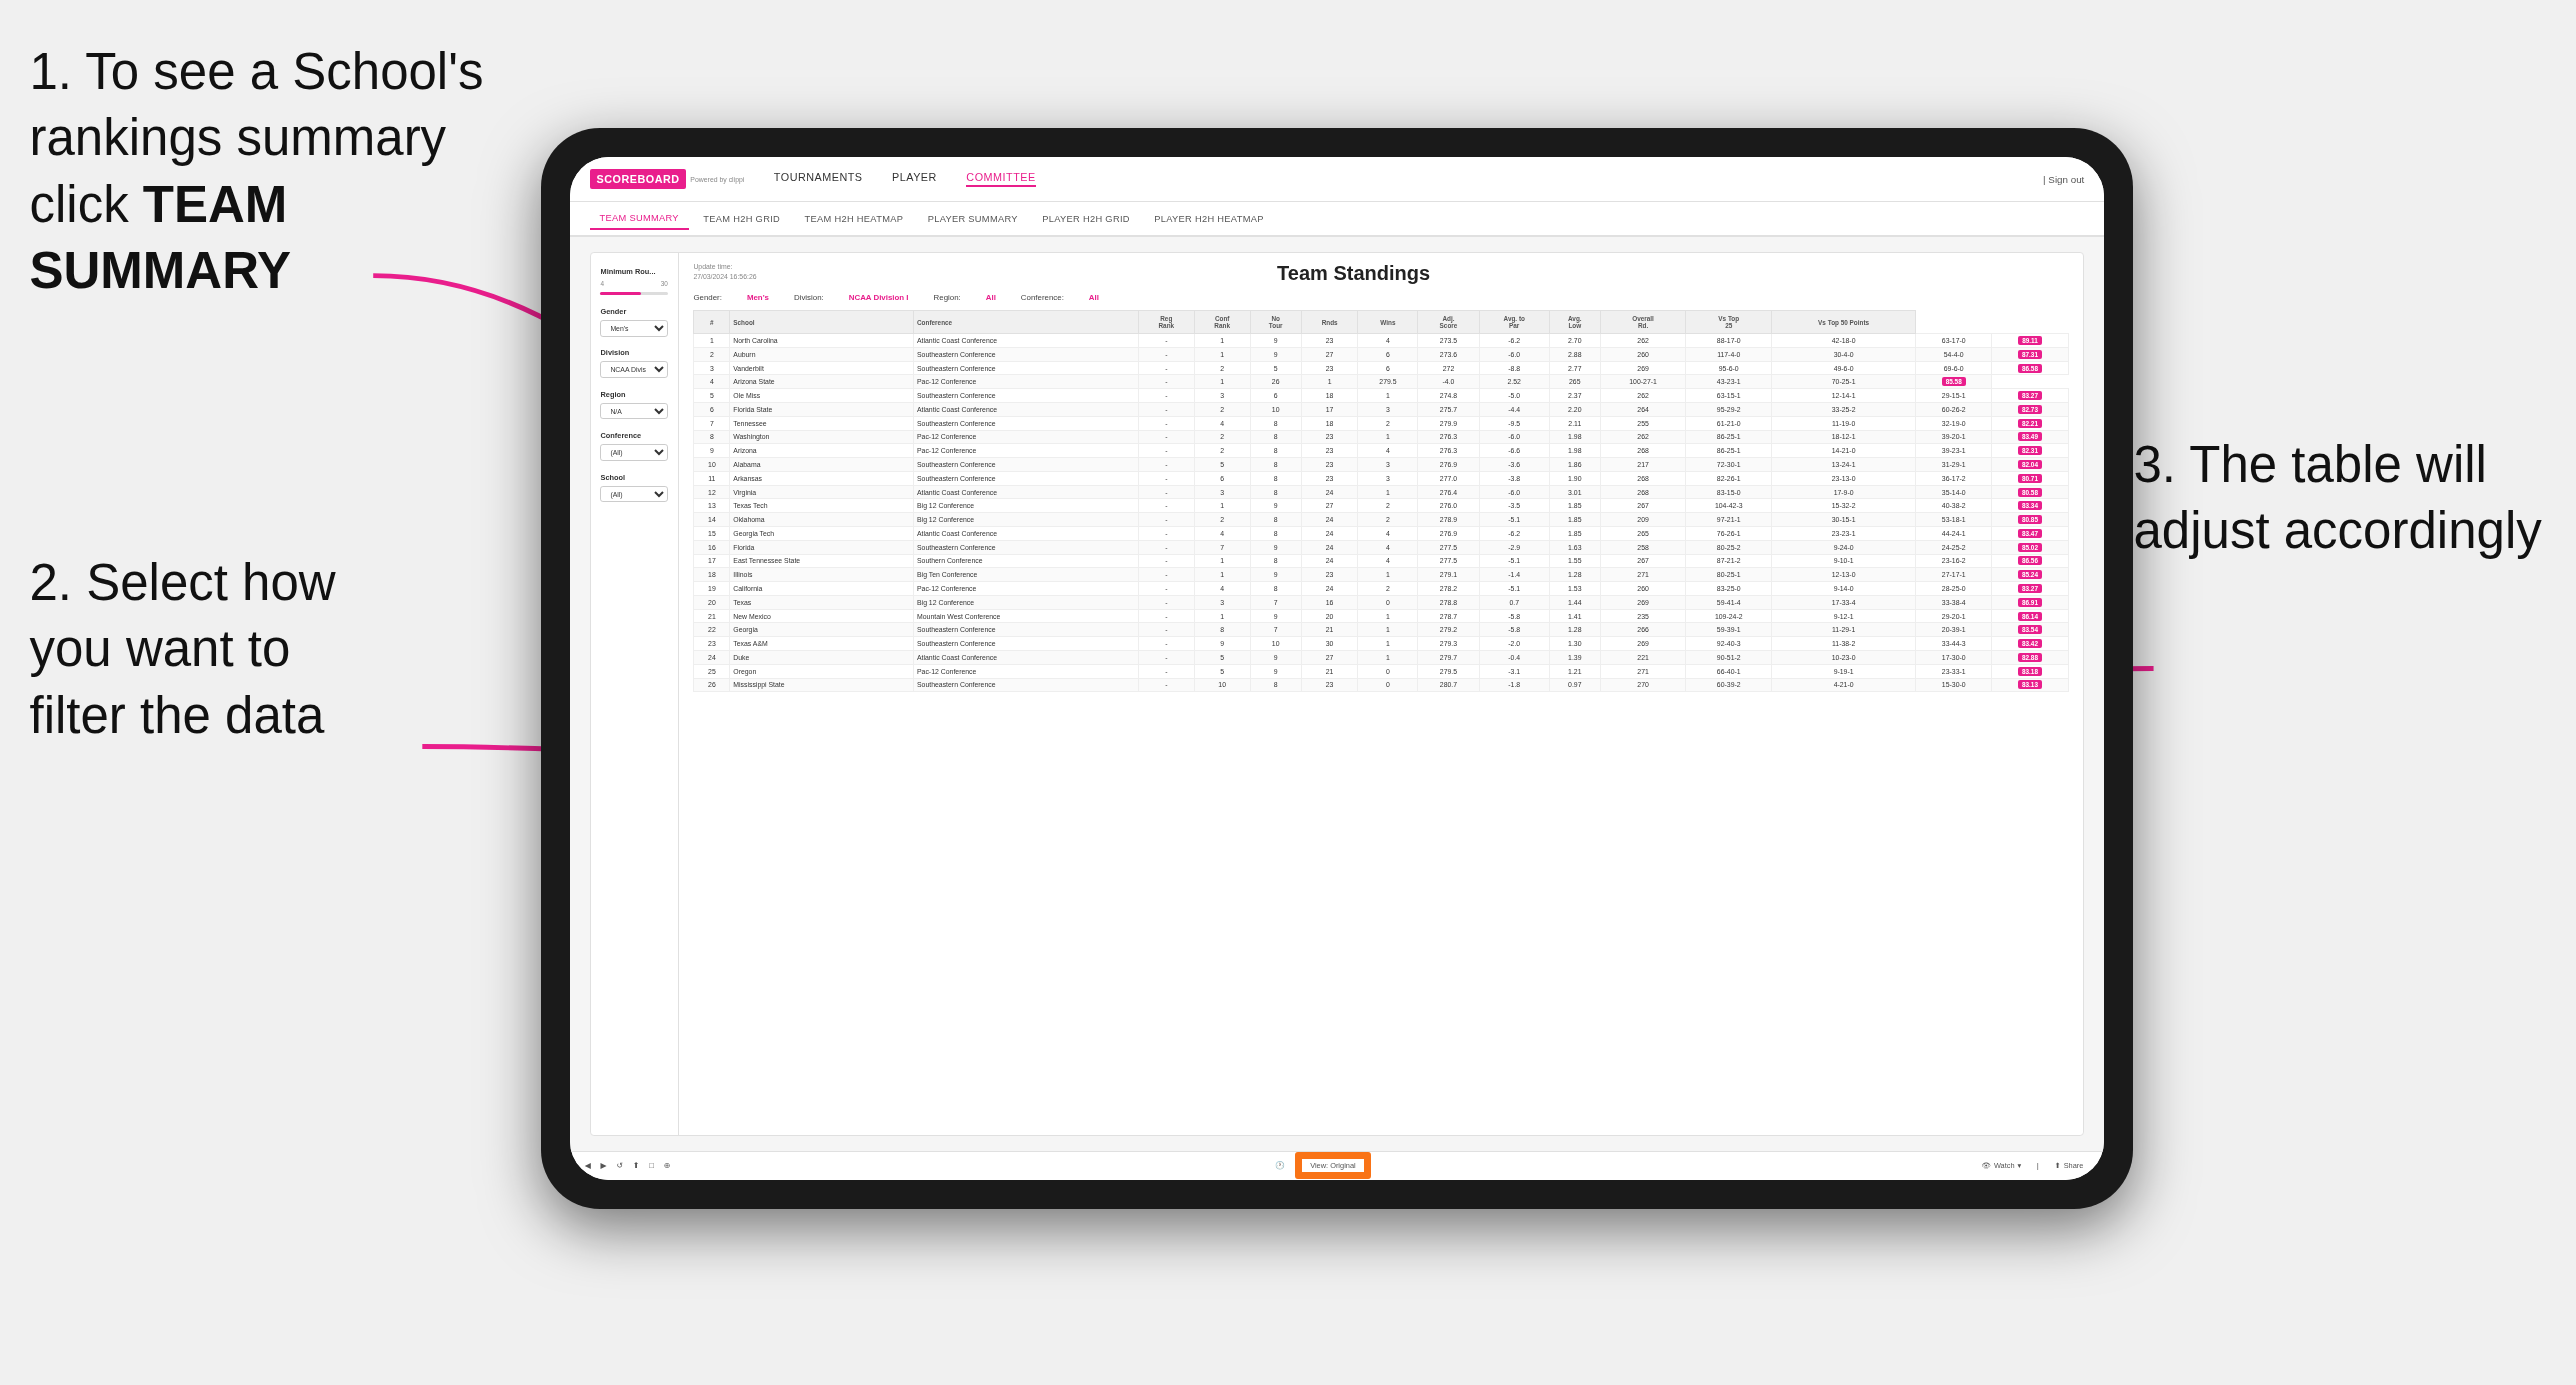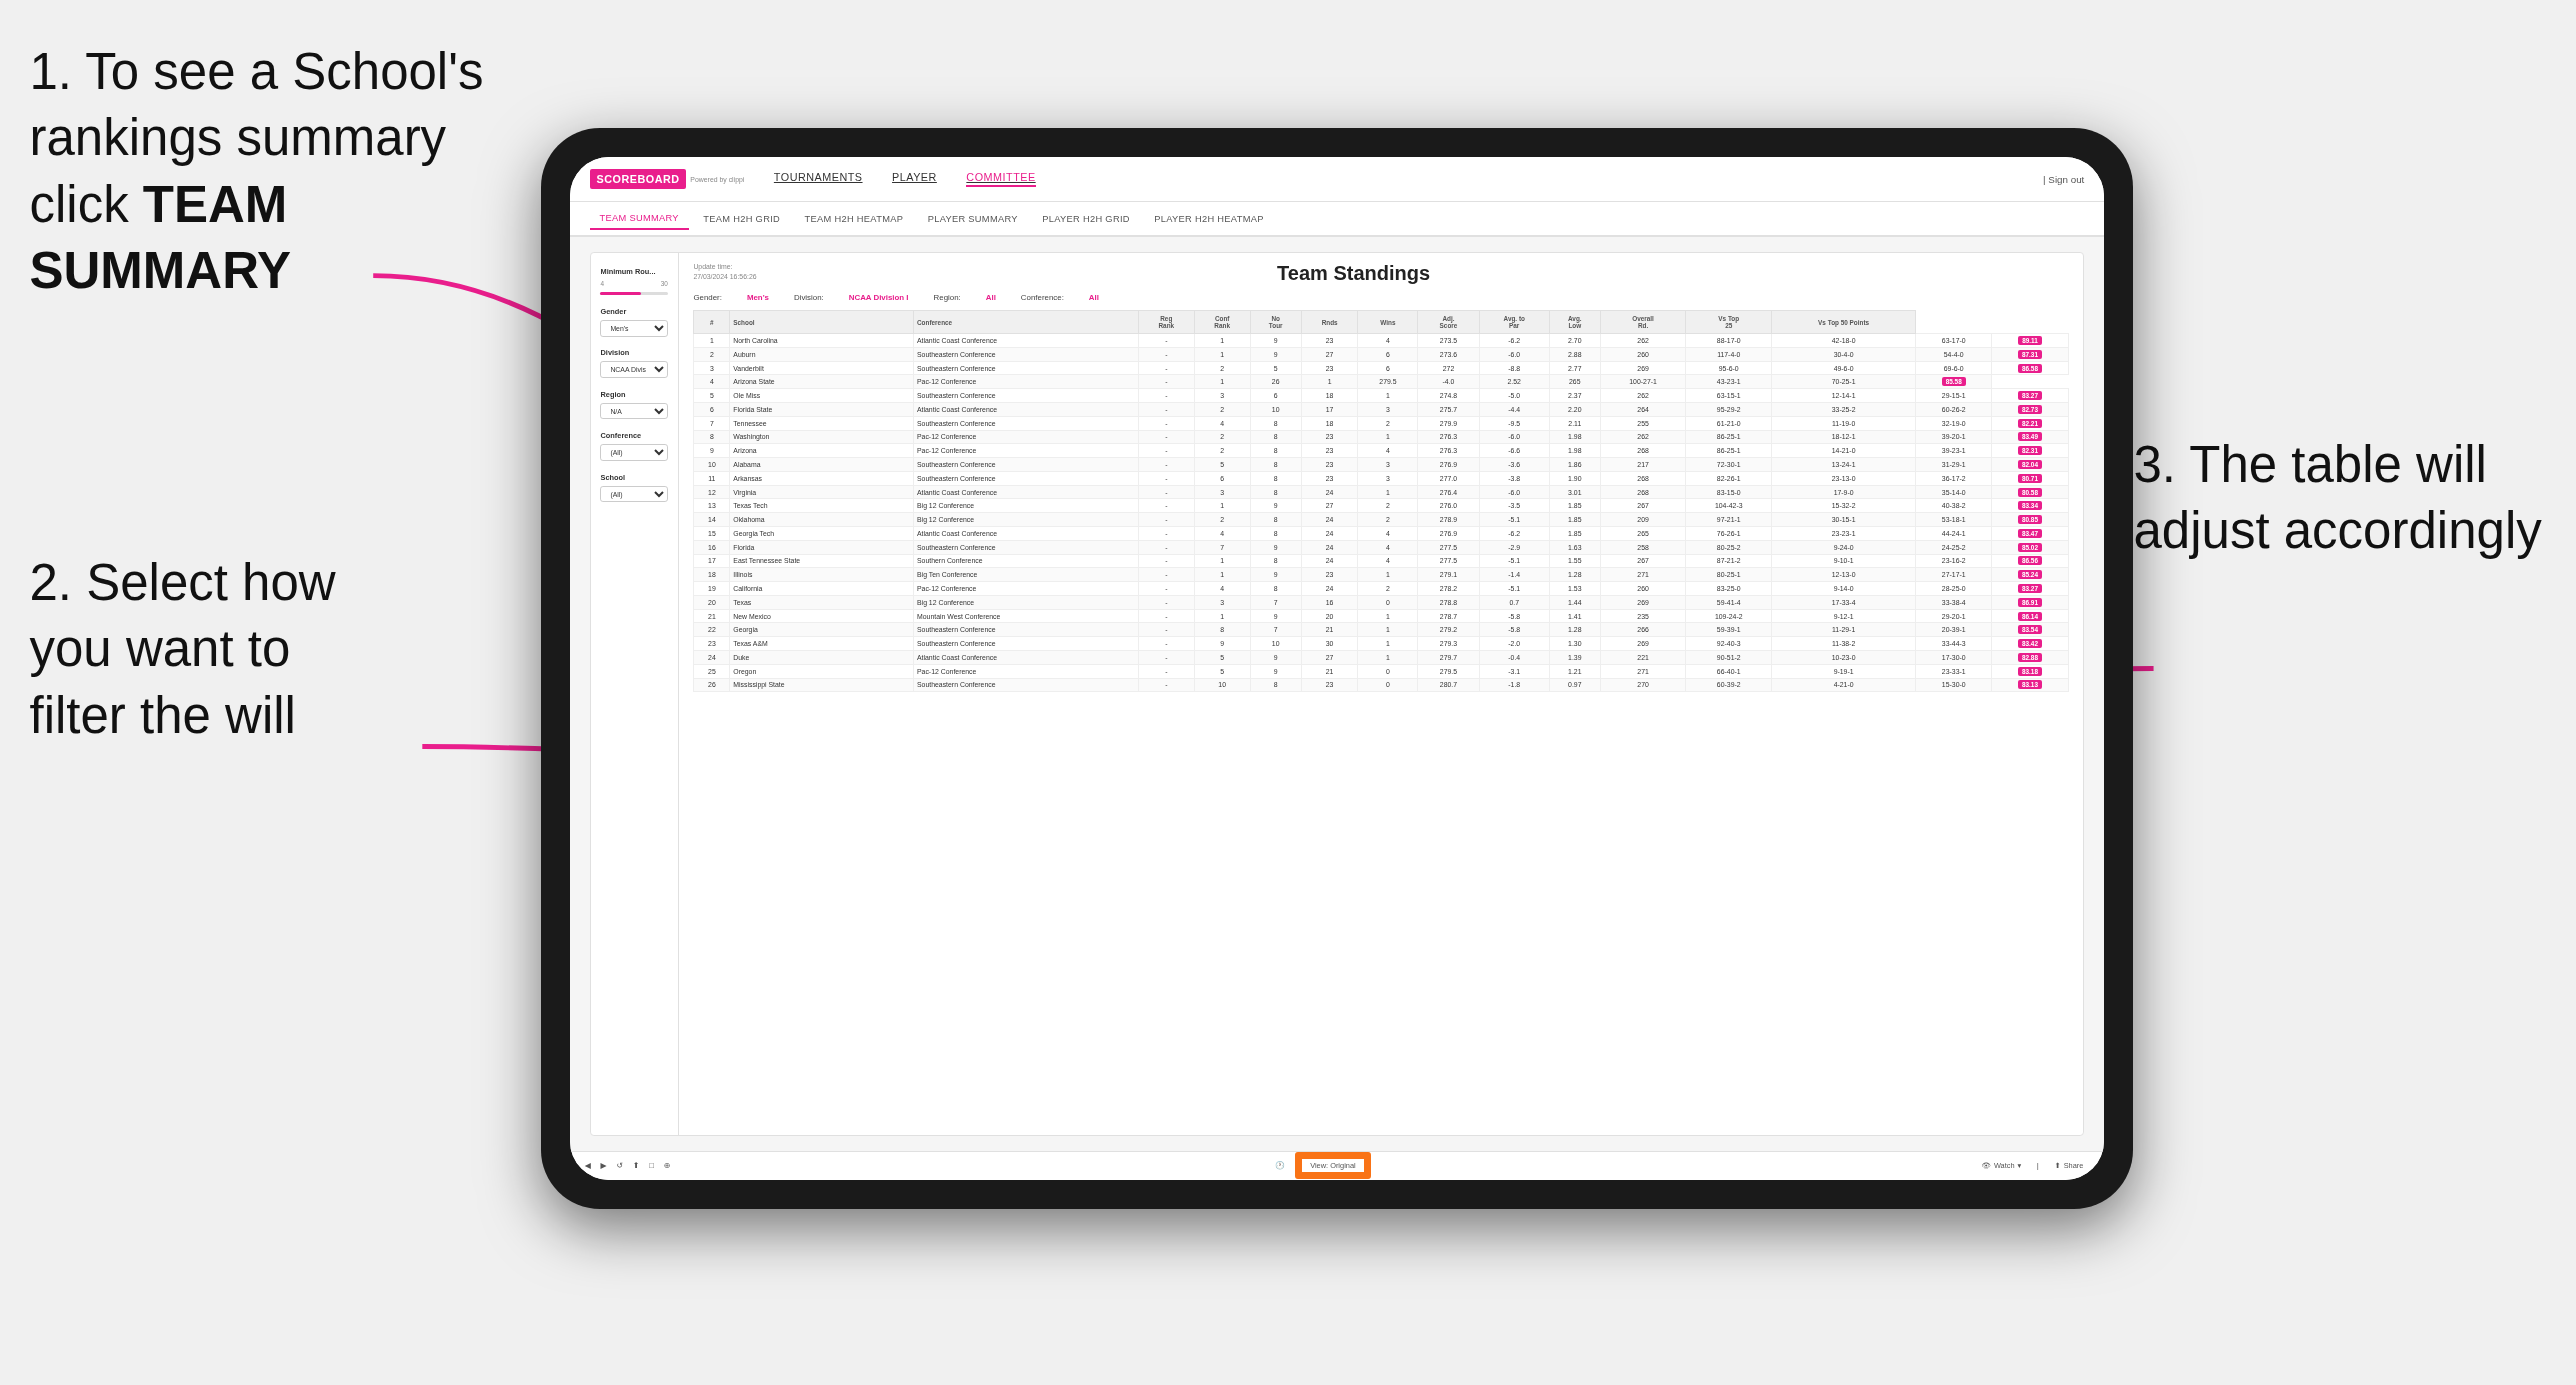--- a/index.html
+++ b/index.html
@@ -101,21 +101,20 @@
       color: #888;
       margin-left: 3.9px;
     }
 
     .nav-links {
       display: flex;
       gap: 29.5px;
       font-size: 10.8px;
       color: #333;
       letter-spacing: 0.5px;
-      text-decoration: underline;
     }
 
     .nav-links span {
       cursor: pointer;
       font-weight: 500;
     }
 
     .nav-links span.active {
       color: #e91e8c;
       border-bottom: 2px solid #e91e8c;
@@ -362,21 +361,21 @@
 </head>
 <body>
 
 <div class="instruction-1">
   <span>1. To see a School's rankings summary click </span><strong>TEAM SUMMARY</strong>
 </div>
 
 <div class="instruction-2">
   <span>2. Select how</span><br>
   <span>you want to</span><br>
-  <span>filter the will</span>
+  <span>filter the data</span>
 </div>
 
 <div class="instruction-3">
   <span>3. The table will adjust accordingly</span>
 </div>
 
 <svg class="arrow-svg" style="position:absolute; top:256px; left:275px; width:550px; height:275px;" viewBox="0 0 560 280" width="550" height="275">
   <defs>
     <marker id="arrowhead1" markerWidth="10" markerHeight="7" refX="9" refY="3.5" orient="auto">
       <polygon points="0 0, 10 3.5, 0 7" fill="#e91e8c"></polygon>

